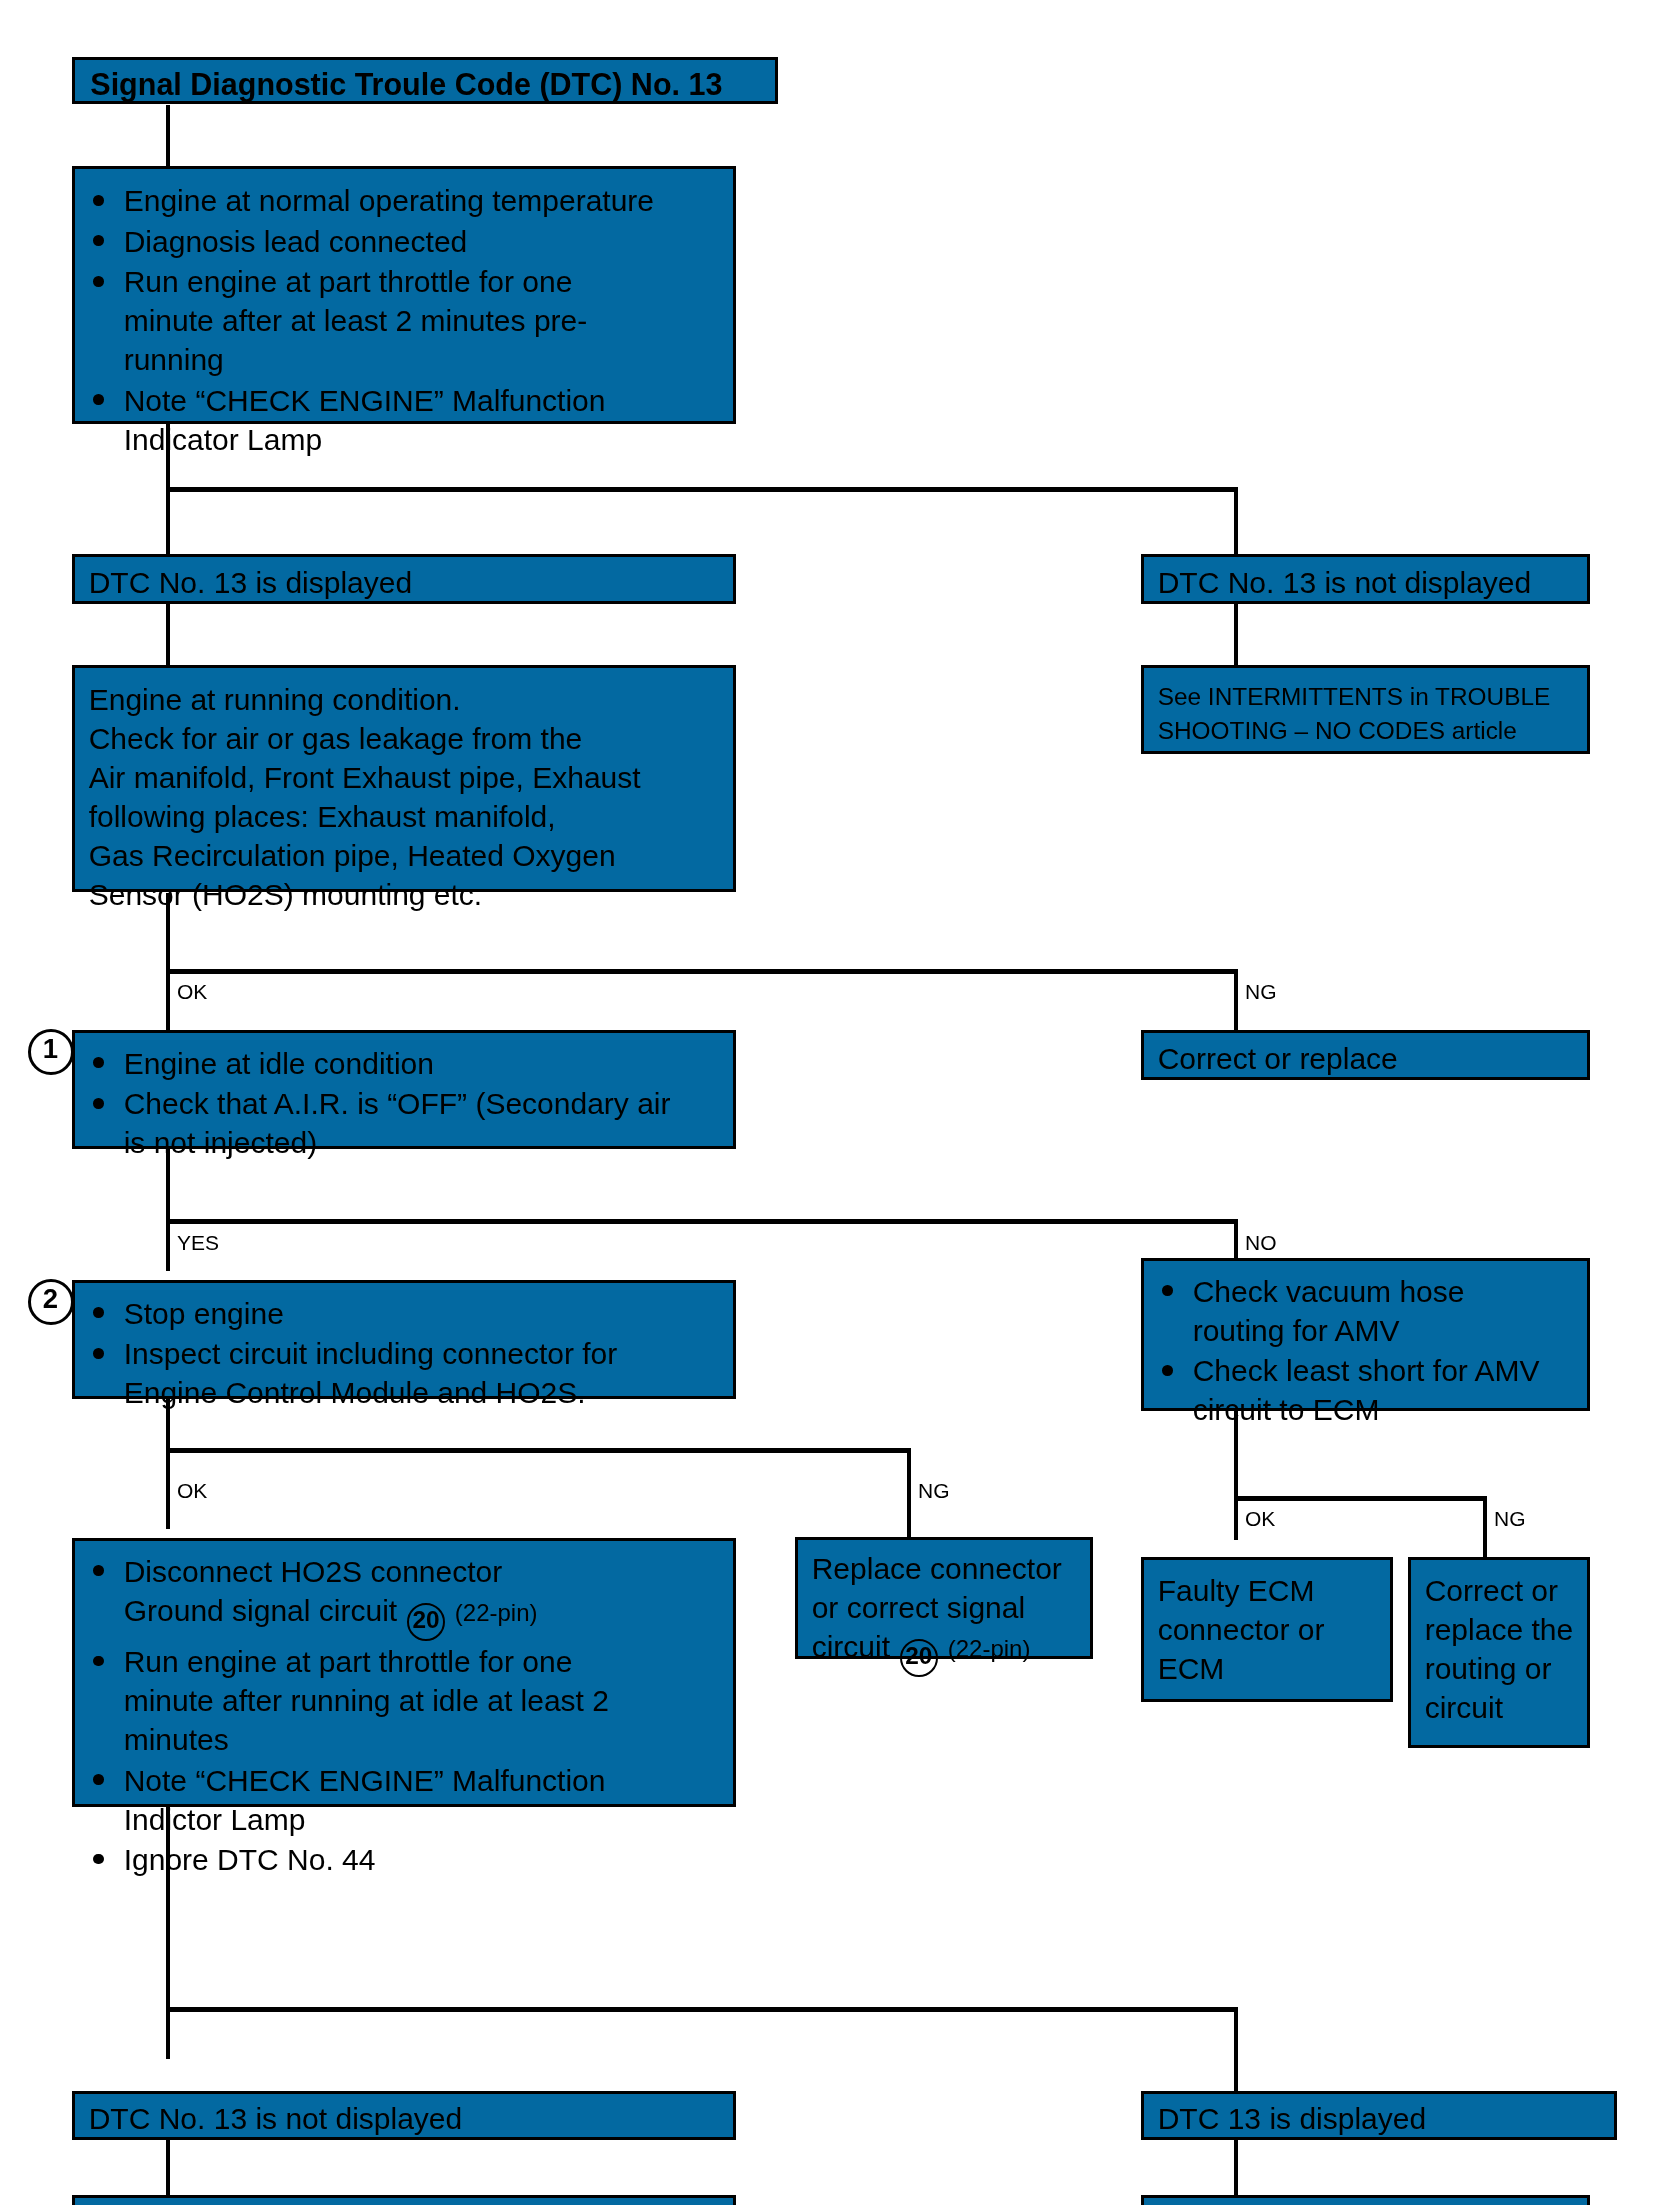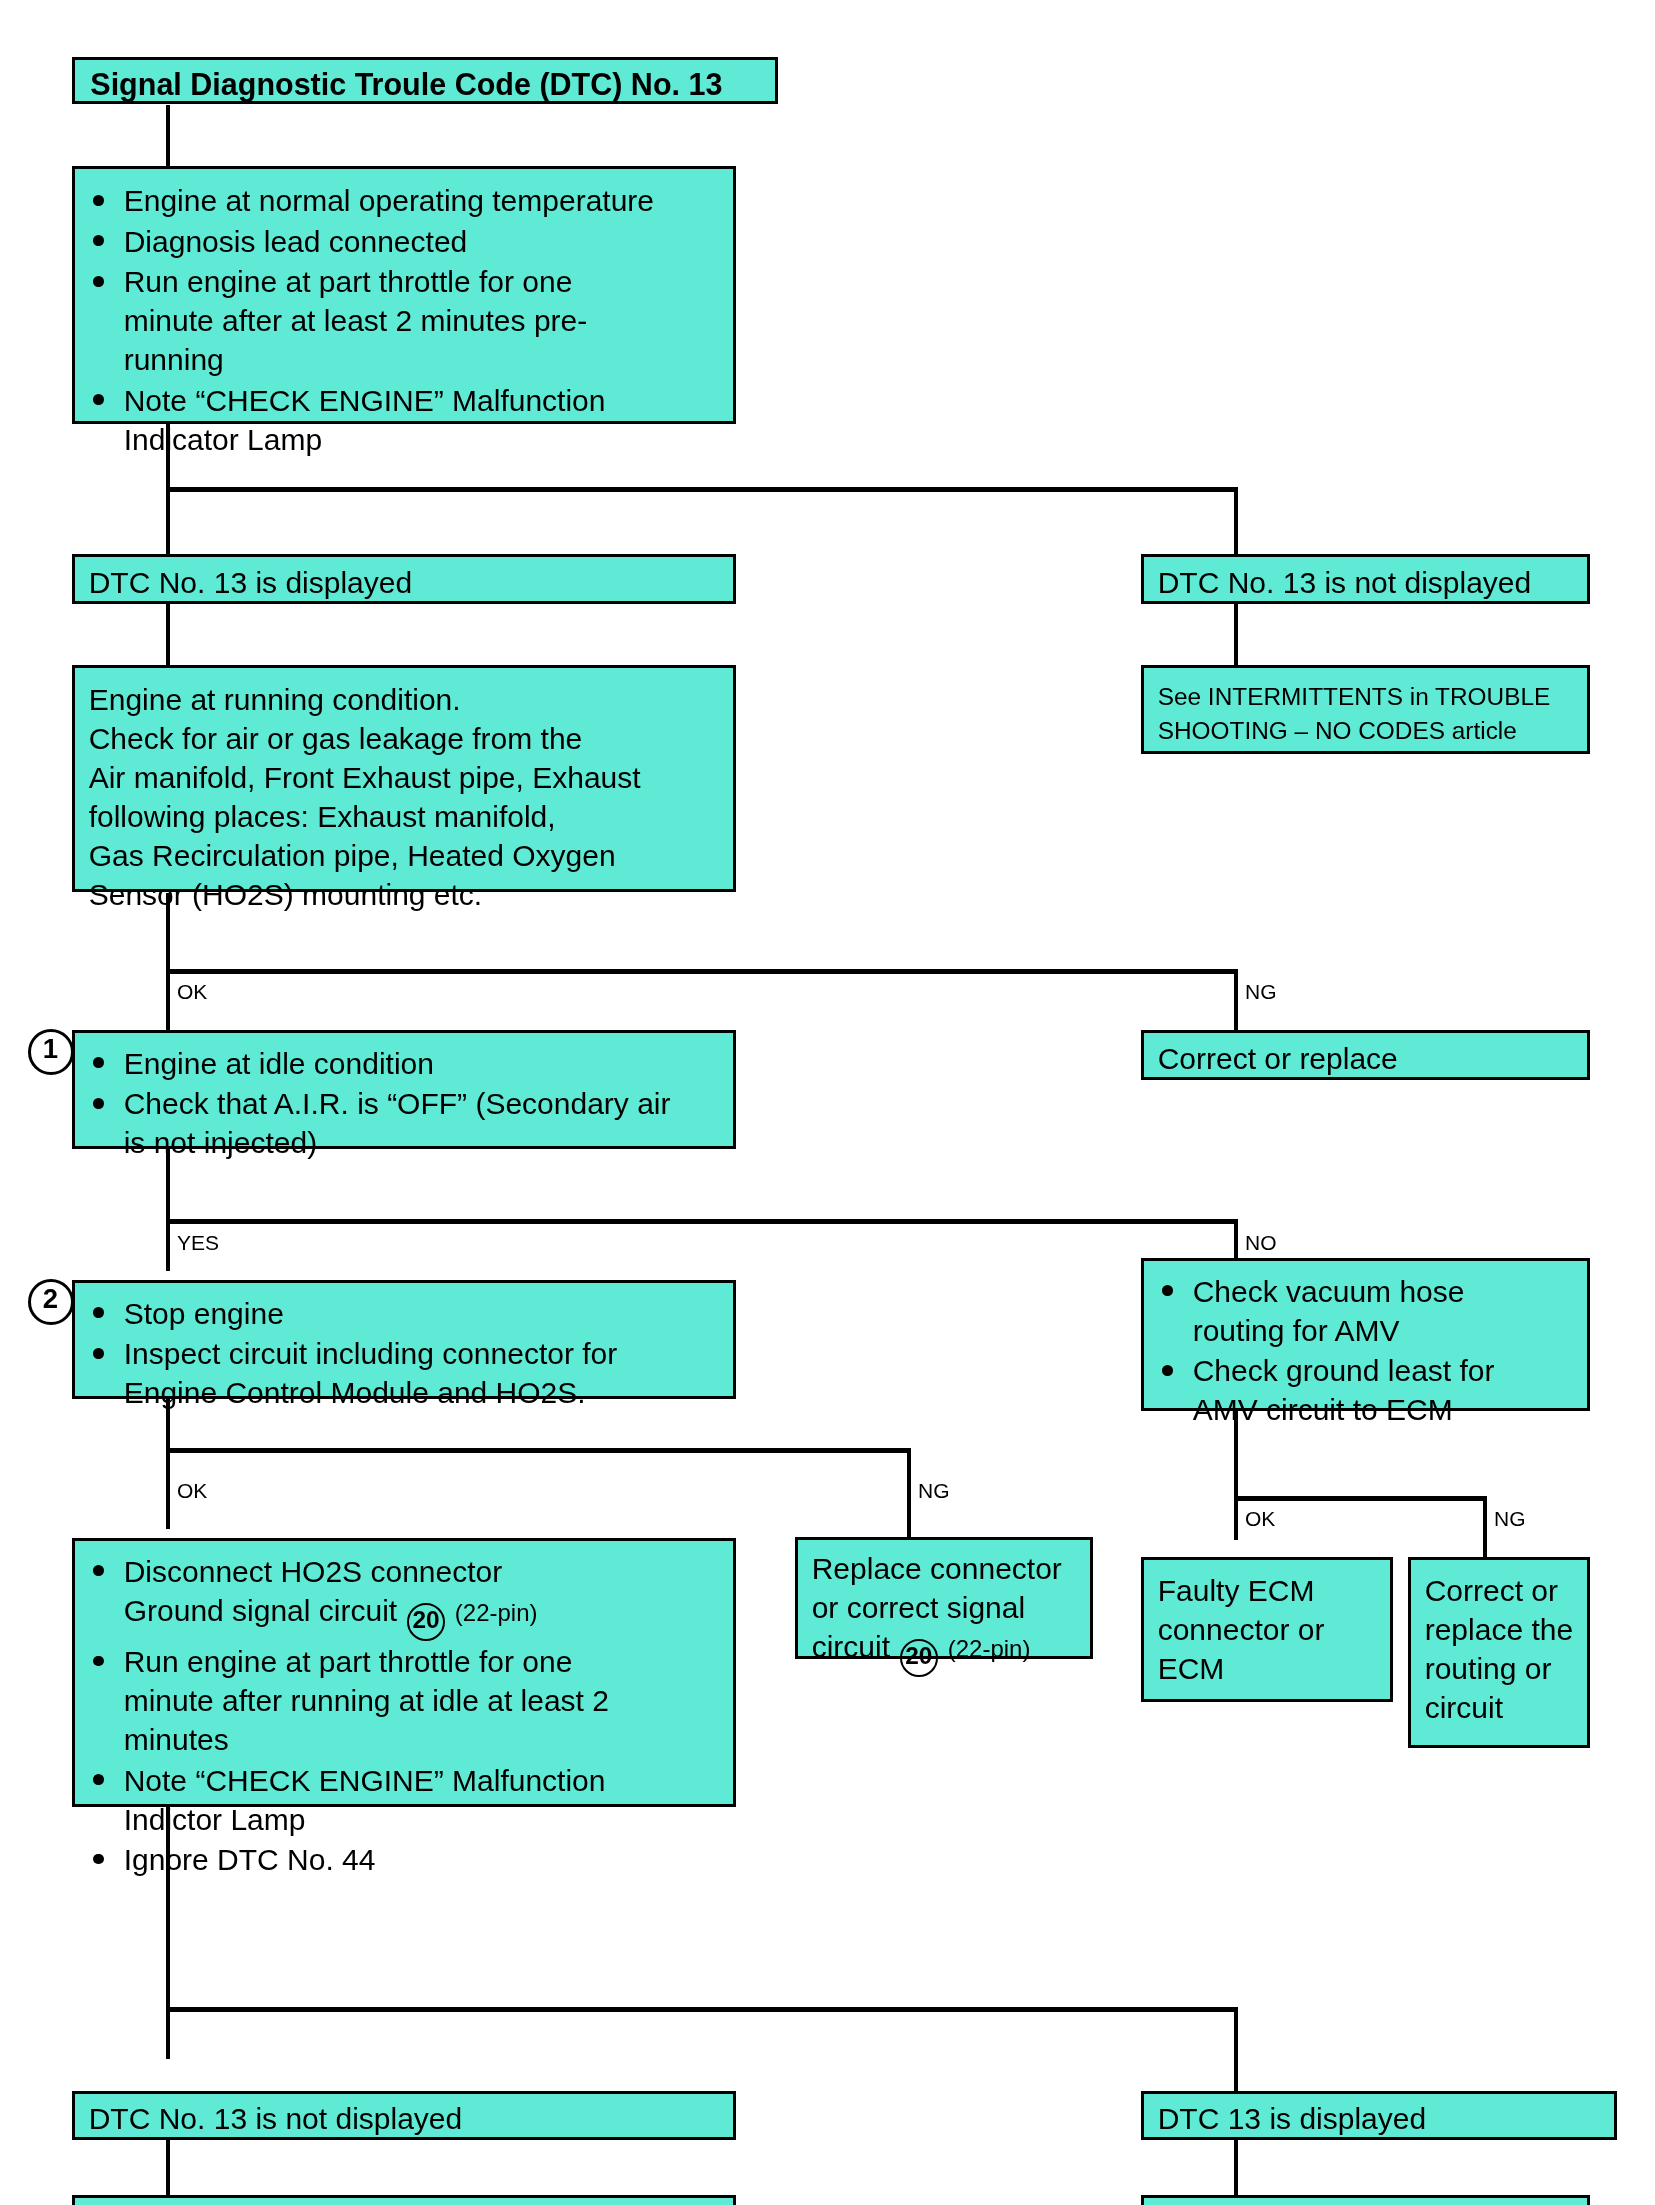--- a/index.html
+++ b/index.html
@@ -8,21 +8,21 @@
     width:1656px;height:2205px;
     background:#ffffff;
     font-family:"Liberation Sans", sans-serif;
     color:#000000;
     overflow:hidden;
   }
   .box{
     position:absolute;
     box-sizing:border-box;
     border:3.1px solid #000;
-    background:#5eead4;
+    background:#0369a1;
     padding:7.6px 13.7px;
     font-size:30px;
     line-height:1.30;
     color:#000;
   }
   .box.title{font-weight:bold;border-width:3.8px;padding:6.1px 15.3px;font-size:30.5px;}
   .box.small{font-size:24.4px;line-height:1.38;}
   .ul{margin:0;padding:0;list-style:none;}
   .ul li{
     position:relative;
@@ -149,21 +149,21 @@
   <div class="box" style="left:72px;top:1280px;width:664px;height:119px;padding-top:10.7px;">
     <ul class="ul">
       <li>Stop engine</li>
       <li style="max-width:580px;">Inspect circuit including connector for Engine Control Module and HO2S.</li>
     </ul>
   </div>
 
   <div class="box" style="left:1141px;top:1258px;width:449px;height:153px;padding-top:10.7px;">
     <ul class="ul">
       <li style="max-width:328px;">Check vacuum hose routing for AMV</li>
-      <li style="max-width:359px;">Check ground least for AMV circuit to ECM</li>
+      <li style="max-width:359px;">Check least short for AMV circuit to ECM</li>
     </ul>
   </div>
 
   <div class="ln vl" style="left:1234px;top:1410px;height:130px;"></div>
   <div class="ln hl" style="left:1234px;top:1496px;width:253px;"></div>
   <div class="ln vl" style="left:1483px;top:1496px;height:63px;"></div>
   <div class="lbl" style="left:1245px;top:1508px;">OK</div>
   <div class="lbl" style="left:1494px;top:1508px;">NG</div>
 
   <div class="box" style="left:1141px;top:1557px;width:252px;height:145px;padding-top:10.7px;">

